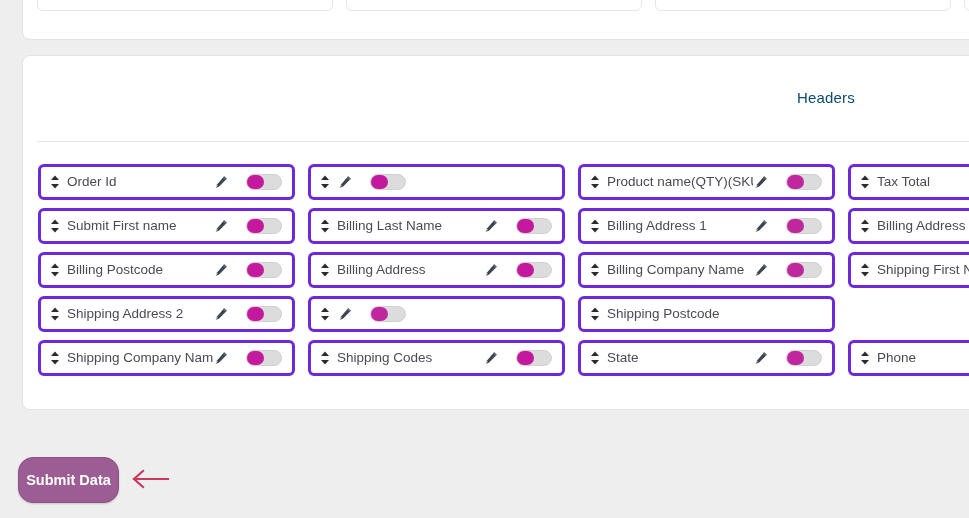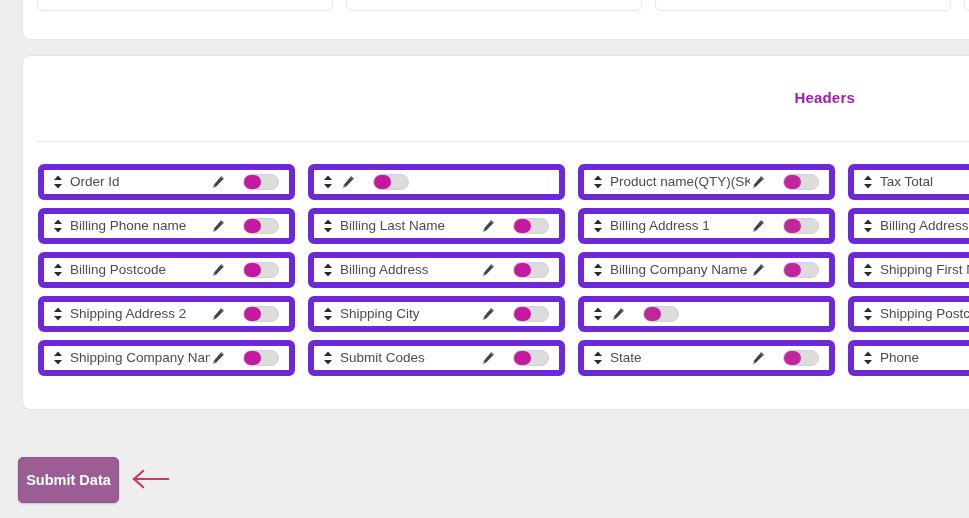--- a/index.html
+++ b/index.html
@@ -61,22 +61,22 @@
   .headers-title-row {
     height: 56px;
     position: relative;
   }
 
   .headers-title {
     position: absolute;
     right: 166px;
     top: 33px;
     font-size: 15px;
-    font-weight: bold;
-    color: #a21caf;
+    font-weight: normal;
+    color: #0c4a6e;
     letter-spacing: .2px;
   }
 
   .headers-divider {
     position: absolute;
     left: 14px;
     right: 14px;
     top: 85px;
     height: 1px;
     background: #e6e6e6;
@@ -93,21 +93,21 @@
   }
 
   .grid-row {
     display: flex;
     gap: 13px;
   }
 
   .cell {
     width: 257px;
     height: 36px;
-    border: 6px solid #6d28d9;
+    border: 3px solid #6d28d9;
     border-radius: 6px;
     background: #ffffff;
     display: flex;
     align-items: center;
     padding: 0 10px 0 8px;
     flex: 0 0 auto;
     position: relative;
   }
 
   .sort-icon {
@@ -164,21 +164,21 @@
 
   
   .submit-btn {
     position: absolute;
     left: 18px;
     top: 457px;
     width: 101px;
     height: 46px;
     background: #9c5c94;
     border: 1px solid #8c5185;
-    border-radius: 5px;
+    border-radius: 15px;
     color: #ffffff;
     font-size: 14.5px;
     font-weight: bold;
     font-family: "Liberation Sans", sans-serif;
     cursor: pointer;
     display: flex;
     align-items: center;
     justify-content: center;
     box-shadow: 0 1px 2px rgba(0,0,0,.18);
   }
@@ -279,21 +279,21 @@
         </div>
       </div>
       <div class="grid-row">
         <div class="cell">
           <span class="sort-icon">
             <svg viewBox="0 0 10 14" width="10" height="14">
               <polygon points="5,0.5 9,5 1,5" fill="#2b2b2b"></polygon>
               <polygon points="5,13.5 9,9 1,9" fill="#2b2b2b"></polygon>
             </svg>
           </span>
-          <span class="cell-label">Billing Phone name</span>
+          <span class="cell-label">Submit First name</span>
           <span class="pencil-icon">
             <svg viewBox="0 0 16 16" width="14" height="14">
               <path d="M11.6 1.4 L14.6 4.4 L5.6 13.4 L2 14.6 L3.2 11 Z" fill="#3c4450"></path>
               <path d="M11.6 1.4 L14.6 4.4 L13.2 5.8 L10.2 2.8 Z" fill="#5b6b84"></path>
               <path d="M2 14.6 L3.2 11 L4.4 12.2 Z" fill="#e8e2d8"></path>
             </svg>
           </span>
           <span class="toggle">
             <span class="knob"></span>
           </span>
@@ -434,39 +434,20 @@
             <span class="knob"></span>
           </span>
         </div>
         <div class="cell">
           <span class="sort-icon">
             <svg viewBox="0 0 10 14" width="10" height="14">
               <polygon points="5,0.5 9,5 1,5" fill="#2b2b2b"></polygon>
               <polygon points="5,13.5 9,9 1,9" fill="#2b2b2b"></polygon>
             </svg>
           </span>
-          <span class="cell-label">Shipping City</span>
-          <span class="pencil-icon">
-            <svg viewBox="0 0 16 16" width="14" height="14">
-              <path d="M11.6 1.4 L14.6 4.4 L5.6 13.4 L2 14.6 L3.2 11 Z" fill="#3c4450"></path>
-              <path d="M11.6 1.4 L14.6 4.4 L13.2 5.8 L10.2 2.8 Z" fill="#5b6b84"></path>
-              <path d="M2 14.6 L3.2 11 L4.4 12.2 Z" fill="#e8e2d8"></path>
-            </svg>
-          </span>
-          <span class="toggle">
-            <span class="knob"></span>
-          </span>
-        </div>
-        <div class="cell">
-          <span class="sort-icon">
-            <svg viewBox="0 0 10 14" width="10" height="14">
-              <polygon points="5,0.5 9,5 1,5" fill="#2b2b2b"></polygon>
-              <polygon points="5,13.5 9,9 1,9" fill="#2b2b2b"></polygon>
-            </svg>
-          </span>
           <span class="pencil-icon">
             <svg viewBox="0 0 16 16" width="14" height="14">
               <path d="M11.6 1.4 L14.6 4.4 L5.6 13.4 L2 14.6 L3.2 11 Z" fill="#3c4450"></path>
               <path d="M11.6 1.4 L14.6 4.4 L13.2 5.8 L10.2 2.8 Z" fill="#5b6b84"></path>
               <path d="M2 14.6 L3.2 11 L4.4 12.2 Z" fill="#e8e2d8"></path>
             </svg>
           </span>
           <span class="toggle dim">
             <span class="knob"></span>
           </span>
@@ -501,21 +482,21 @@
             <span class="knob"></span>
           </span>
         </div>
         <div class="cell">
           <span class="sort-icon">
             <svg viewBox="0 0 10 14" width="10" height="14">
               <polygon points="5,0.5 9,5 1,5" fill="#2b2b2b"></polygon>
               <polygon points="5,13.5 9,9 1,9" fill="#2b2b2b"></polygon>
             </svg>
           </span>
-          <span class="cell-label">Submit Codes</span>
+          <span class="cell-label">Shipping Codes</span>
           <span class="pencil-icon">
             <svg viewBox="0 0 16 16" width="14" height="14">
               <path d="M11.6 1.4 L14.6 4.4 L5.6 13.4 L2 14.6 L3.2 11 Z" fill="#3c4450"></path>
               <path d="M11.6 1.4 L14.6 4.4 L13.2 5.8 L10.2 2.8 Z" fill="#5b6b84"></path>
               <path d="M2 14.6 L3.2 11 L4.4 12.2 Z" fill="#e8e2d8"></path>
             </svg>
           </span>
           <span class="toggle">
             <span class="knob"></span>
           </span>

